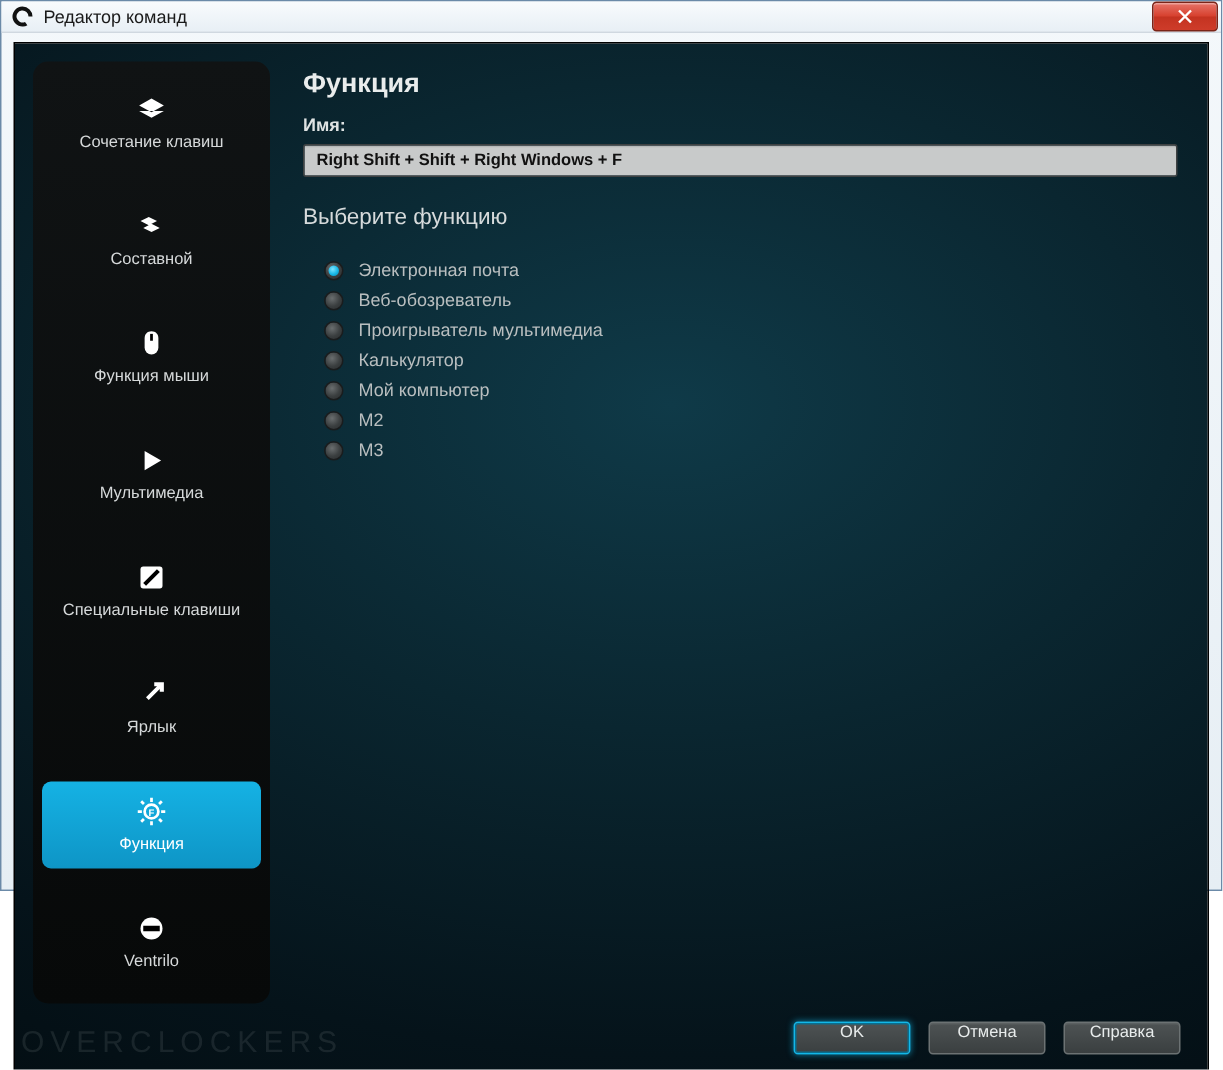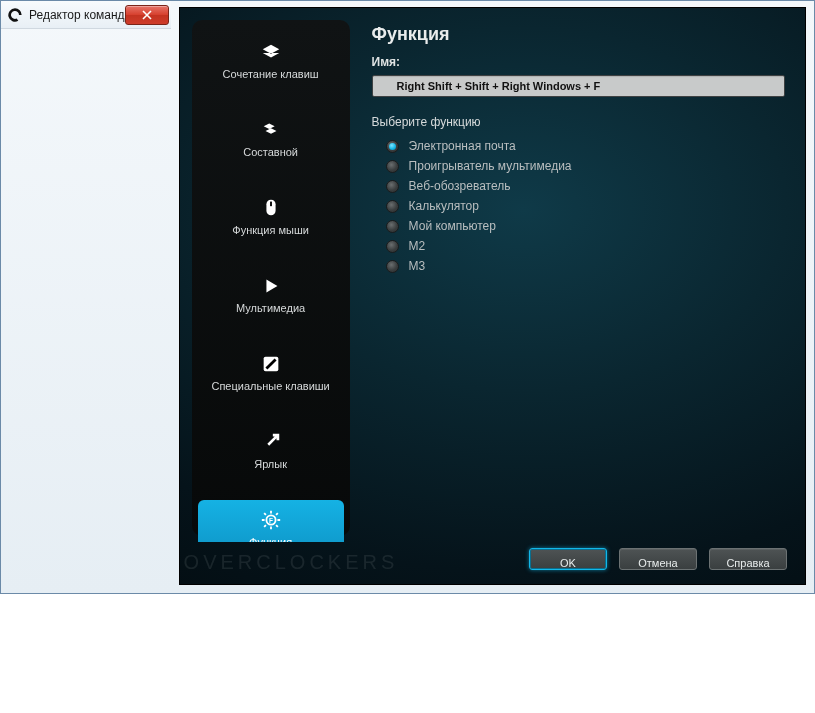--- a/index.html
+++ b/index.html
@@ -10,21 +10,21 @@
   height: 713px;
   overflow: hidden;
 }
 
 .window {
   width: 815px;
   height: 594px;
   background: linear-gradient(to bottom, #f4f8fb 0%, #e6eef4 100%);
   border: 1px solid #6b8aa8;
   display: flex;
-  flex-direction: row;
+  flex-direction: column;
 }
 
 .titlebar {
   height: 28px;
   display: flex;
   align-items: center;
   padding: 0 2px 0 6px;
   background: linear-gradient(to bottom, #f8fbfd 0%, #e8eff5 100%);
   border-bottom: 1px solid #d0d8e0;
 }
@@ -126,33 +126,33 @@
   font-weight: 600;
   color: #dfe3e3;
   margin-bottom: 6px;
 }
 
 .name-input {
   background: linear-gradient(to bottom, #a9abab 0%, #c8caca 8%, #c8caca 100%);
   border: 1px solid #3e4142;
   border-radius: 2px;
   height: 22px;
-  padding: 0 24px;
+  padding: 0 8px;
   color: #111;
   font-size: 11px;
   font-weight: 700;
   display: flex;
   align-items: center;
   margin-bottom: 18px;
 }
 
 .section-label {
-  font-size: 12px;
+  font-size: 15px;
   color: #d6dadb;
-  margin-bottom: 10px;
+  margin-bottom: 20px;
 }
 
 .radio-list {
   display: flex;
   flex-direction: column;
   gap: 6px;
   padding-left: 14px;
 }
 
 .radio-row {
@@ -184,21 +184,21 @@
   justify-content: flex-end;
   gap: 12px;
   padding: 0 18px 8px 0;
 }
 
 .btn {
   min-width: 78px;
   height: 22px;
   border-radius: 3px;
   font-size: 11px;
-  display: flex; align-items: flex-end; justify-content: center;
+  display: flex; align-items: flex-start; justify-content: center;
   color: #e8ecec;
   background: linear-gradient(to bottom, #4e5354 0%, #3a3f40 100%);
   border: 1px solid #6c7273;
   box-shadow: inset 0 1px 0 rgba(255,255,255,.08);
 }
 .btn.primary {
   border: 1px solid #13b7e8;
   box-shadow: 0 0 0 1px #0a6e8e inset, 0 0 4px rgba(19,183,232,.6);
 }
 
@@ -312,25 +312,25 @@
           <span>Right Shift + Shift + Right Windows + F</span>
         </div>
         <div class="section-label">Выберите функцию</div>
         <div class="radio-list" id="radio-list">
             <div class="radio-row">
               <span class="radio checked"></span>
               <span>Электронная почта</span>
             </div>
             <div class="radio-row">
               <span class="radio"></span>
+              <span>Веб-обозреватель</span>
+            </div>
+            <div class="radio-row">
+              <span class="radio"></span>
               <span>Проигрыватель мультимедиа</span>
-            </div>
-            <div class="radio-row">
-              <span class="radio"></span>
-              <span>Веб-обозреватель</span>
             </div>
             <div class="radio-row">
               <span class="radio"></span>
               <span>Калькулятор</span>
             </div>
             <div class="radio-row">
               <span class="radio"></span>
               <span>Мой компьютер</span>
             </div>
             <div class="radio-row">

